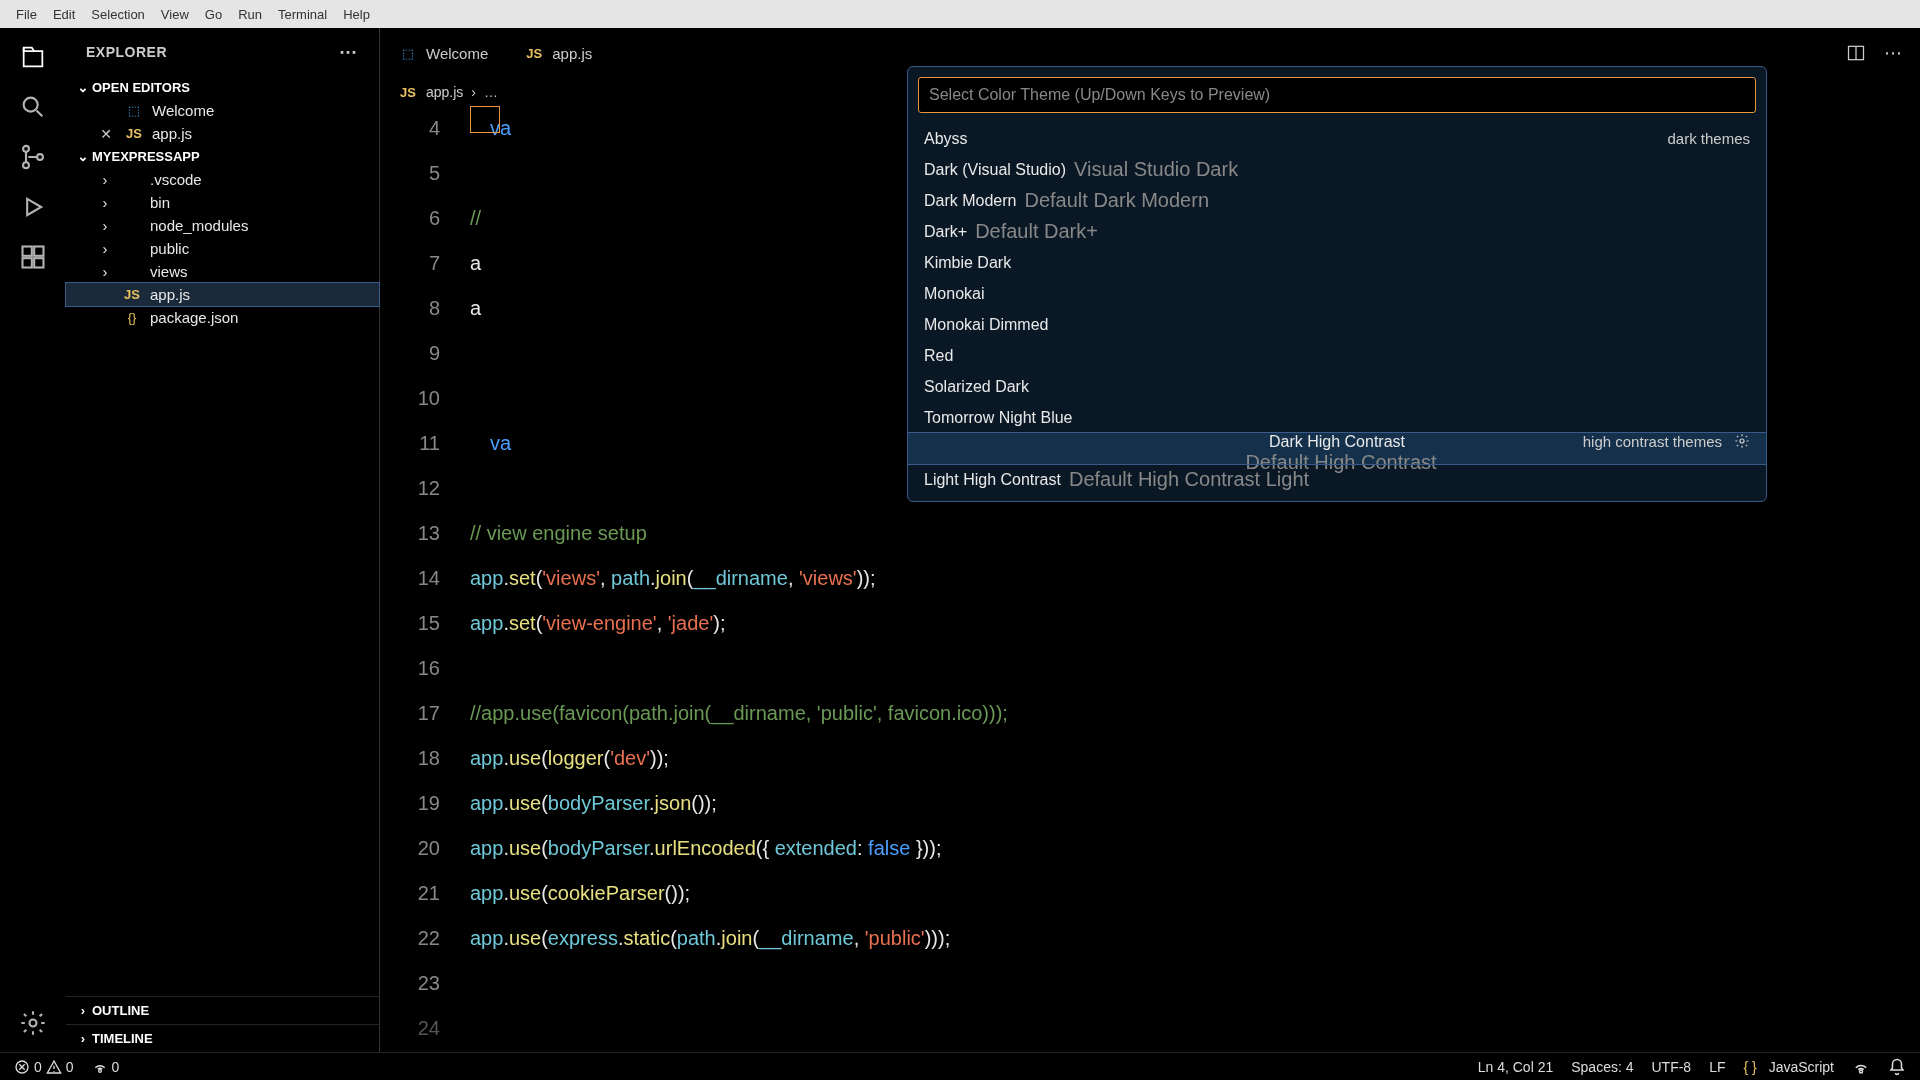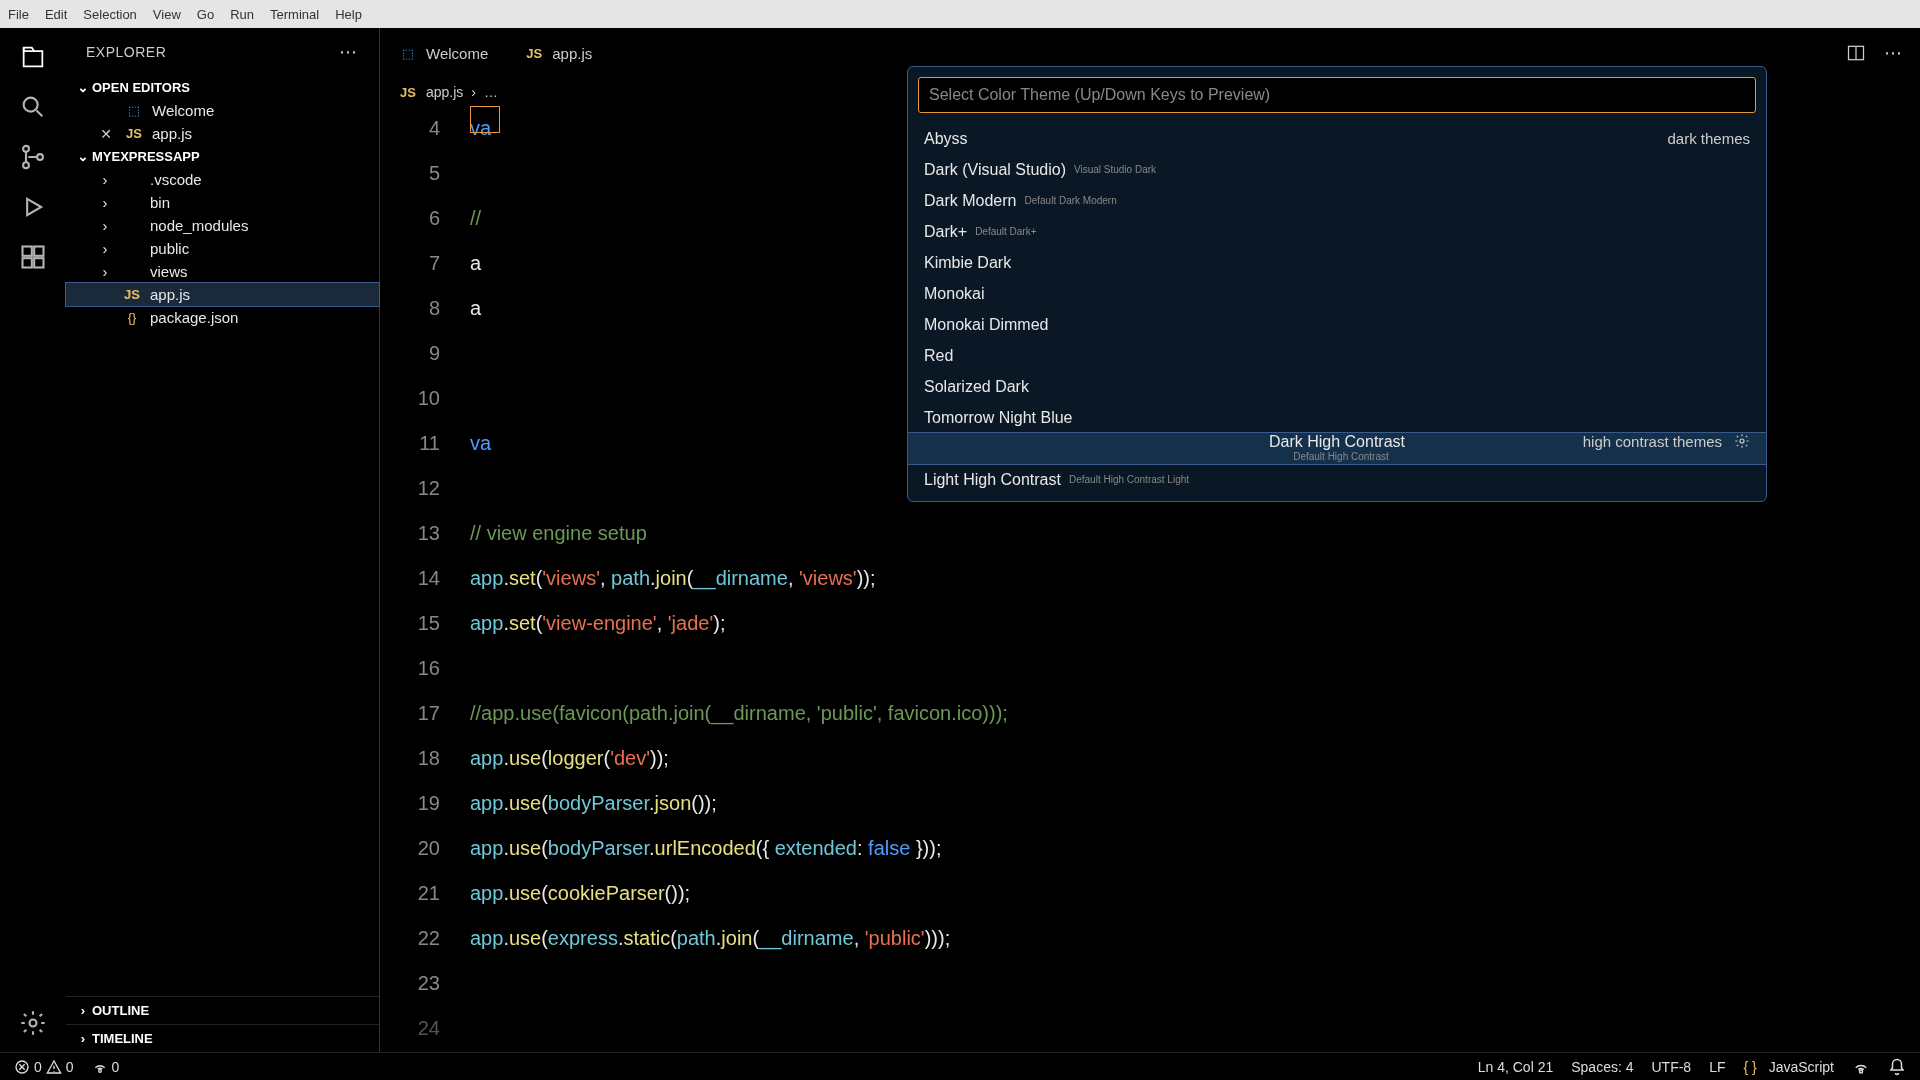--- a/index.html
+++ b/index.html
@@ -1,25 +1,25 @@
 <!DOCTYPE html>
 <html><head>
 <meta charset="utf-8">
 <style>
 *{margin:0;padding:0;box-sizing:border-box;font-family:-apple-system,BlinkMacSystemFont,"Segoe UI",sans-serif;}
 body{background:#000;color:#fff;width:1920px;height:1080px;overflow:hidden;display:flex;flex-direction:column;}
-.menubar{height:28px;background:#e5e5e5;display:flex;align-items:center;padding:0 0;font-size:13px;color:#333;}
+.menubar{height:28px;background:#e5e5e5;display:flex;align-items:center;padding:0 8px;font-size:13px;color:#333;}
 .menubar span{padding:0 8px;cursor:pointer;}
 .main{flex:1;display:flex;overflow:hidden;}
 .activity-bar{width:66px;background:#000;display:flex;flex-direction:column;align-items:center;padding-top:12px;gap:16px;}
 .activity-icon{width:34px;height:34px;display:flex;align-items:center;justify-content:center;cursor:pointer;opacity:0.7;}
 .activity-icon.active{opacity:1;}
 .activity-bar .spacer{flex:1;}
 .sidebar{width:314px;background:#000;border-right:1px solid #333;display:flex;flex-direction:column;}
-.sidebar-header{height:48px;display:flex;align-items:center;justify-content:space-between;padding:0 20px;font-size:14px;letter-spacing:0.5px;color:#ccc;}
+.sidebar-header{height:48px;display:flex;align-items:center;justify-content:space-between;padding:0 20px;font-size:14px;letter-spacing:0.5px;color:#ccc;font-weight:bold;}
 .dots{font-size:18px;letter-spacing:2px;}
 .section-header{display:flex;align-items:center;padding:4px 8px;font-size:13px;font-weight:700;color:#fff;cursor:pointer;}
 .chev{width:18px;display:inline-flex;justify-content:center;}
 .tree-item{display:flex;align-items:center;padding:3px 8px 3px 30px;font-size:15px;color:#e8e8e8;cursor:pointer;gap:8px;}
 .tree-item.l2{padding-left:30px;}
 .tree-item.selected{background:#1a2a3a;outline:1px solid #3a5a8a;}
 .file-ico{width:20px;display:inline-flex;justify-content:center;font-size:13px;}
 .js-ico{color:#e8c060;font-weight:700;}
 .vs-ico{color:#3ba3f0;}
 .json-ico{color:#e8c060;}
@@ -32,32 +32,32 @@
 .tabs .spacer{flex:1;}
 .tab-actions{display:flex;align-items:center;padding-right:18px;gap:18px;}
 .breadcrumb{height:28px;display:flex;align-items:center;padding:0 18px;font-size:14px;color:#ccc;gap:8px;}
 .code{flex:1;display:flex;font-family:Consolas,"Courier New",monospace;font-size:20px;line-height:45px;position:relative;overflow:hidden;}
 .gutter{width:90px;text-align:right;padding-right:30px;color:#888;}
 .gutter .ln{height:45px;}
 .gutter .ln.dim{color:#555;}
 .lines{flex:1;}
 .lines .line{height:45px;white-space:pre;}
 .cursor-box{position:absolute;left:90px;top:0;width:30px;height:27px;border:1px solid #e8963a;}
-.kw{color:#4a9eff;}
+.kw{color:#4a9eff;margin-left:20px;}
 .fn{color:#e8e080;}
 .str{color:#e87050;}
 .com{color:#6a9955;}
 .id{color:#6fc8d8;}
 .pl{color:#e8e8e8;}
 .bool{color:#4a9eff;}
 .quickpick{position:absolute;left:527px;top:38px;width:860px;background:#0a1825;border:1px solid #3a5a8a;border-radius:6px;z-index:10;box-shadow:0 4px 20px rgba(0,0,0,0.5);}
 .qp-input{margin:10px;height:36px;background:#000;border:1px solid #e8963a;border-radius:3px;padding:0 10px;display:flex;align-items:center;color:#888;font-size:16px;}
 .qp-list{padding-bottom:6px;}
 .qp-item{display:flex;align-items:center;height:31px;padding:0 16px;font-size:16px;color:#e8e8e8;cursor:pointer;position:relative;}
-.qp-item .sub{color:#888;margin-left:8px;font-size:10px;}
+.qp-item .sub{color:#888;margin-left:8px;font-size:20px;}
 .qp-item .cat{position:absolute;right:16px;color:#ccc;font-size:15px;}
 .qp-item.selected{background:#15304a;outline:1px solid #3a5a8a;flex-direction:column;}
 .qp-item.selected .gear{position:absolute;right:16px;}
 .qp-item.selected .cat{right:44px;}
 .statusbar{height:28px;background:#000;border-top:1px solid #222;display:flex;align-items:center;padding:0 14px;font-size:14px;color:#ddd;gap:18px;}
 .statusbar .spacer{flex:1;}
 .status-item{display:flex;align-items:center;gap:4px;}
 svg{display:block;}
 </style>
 </head>

